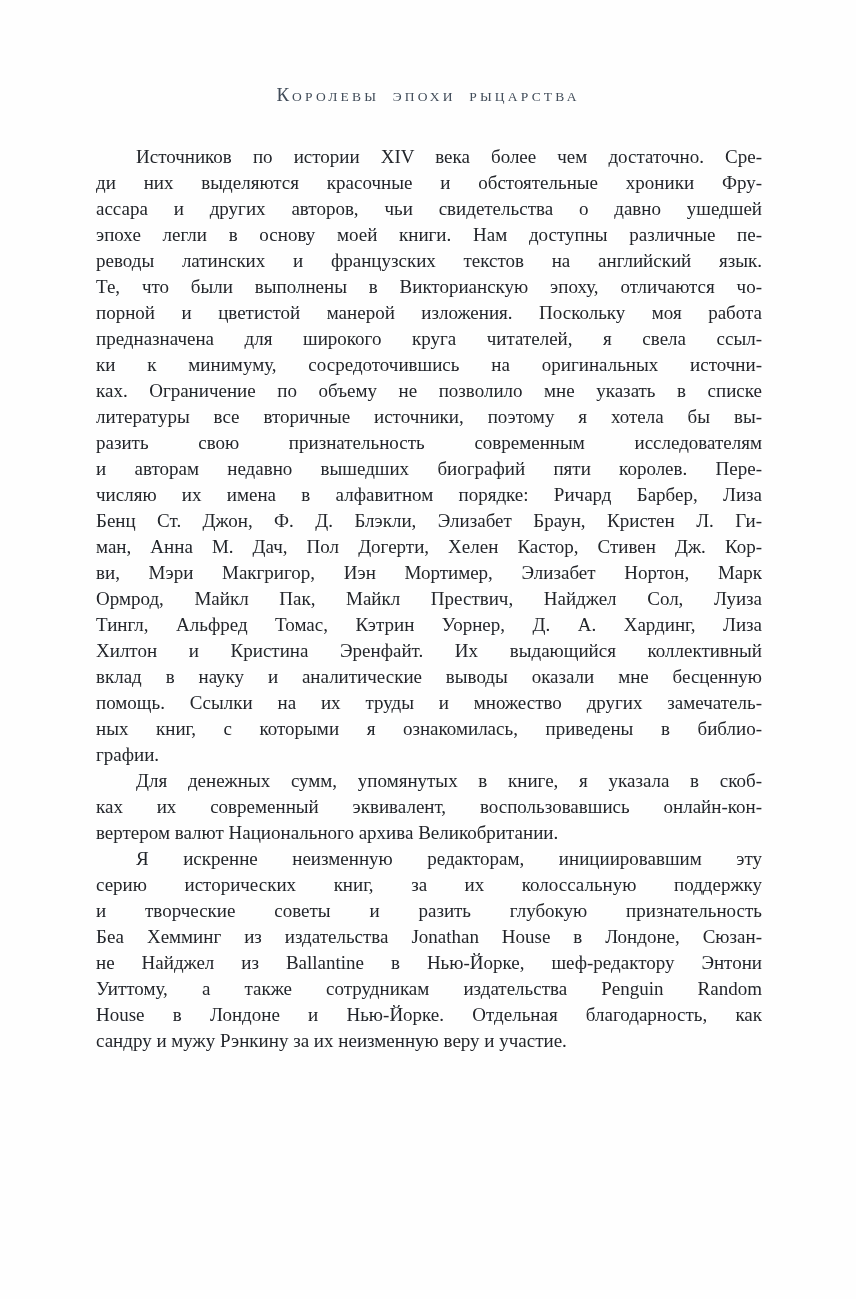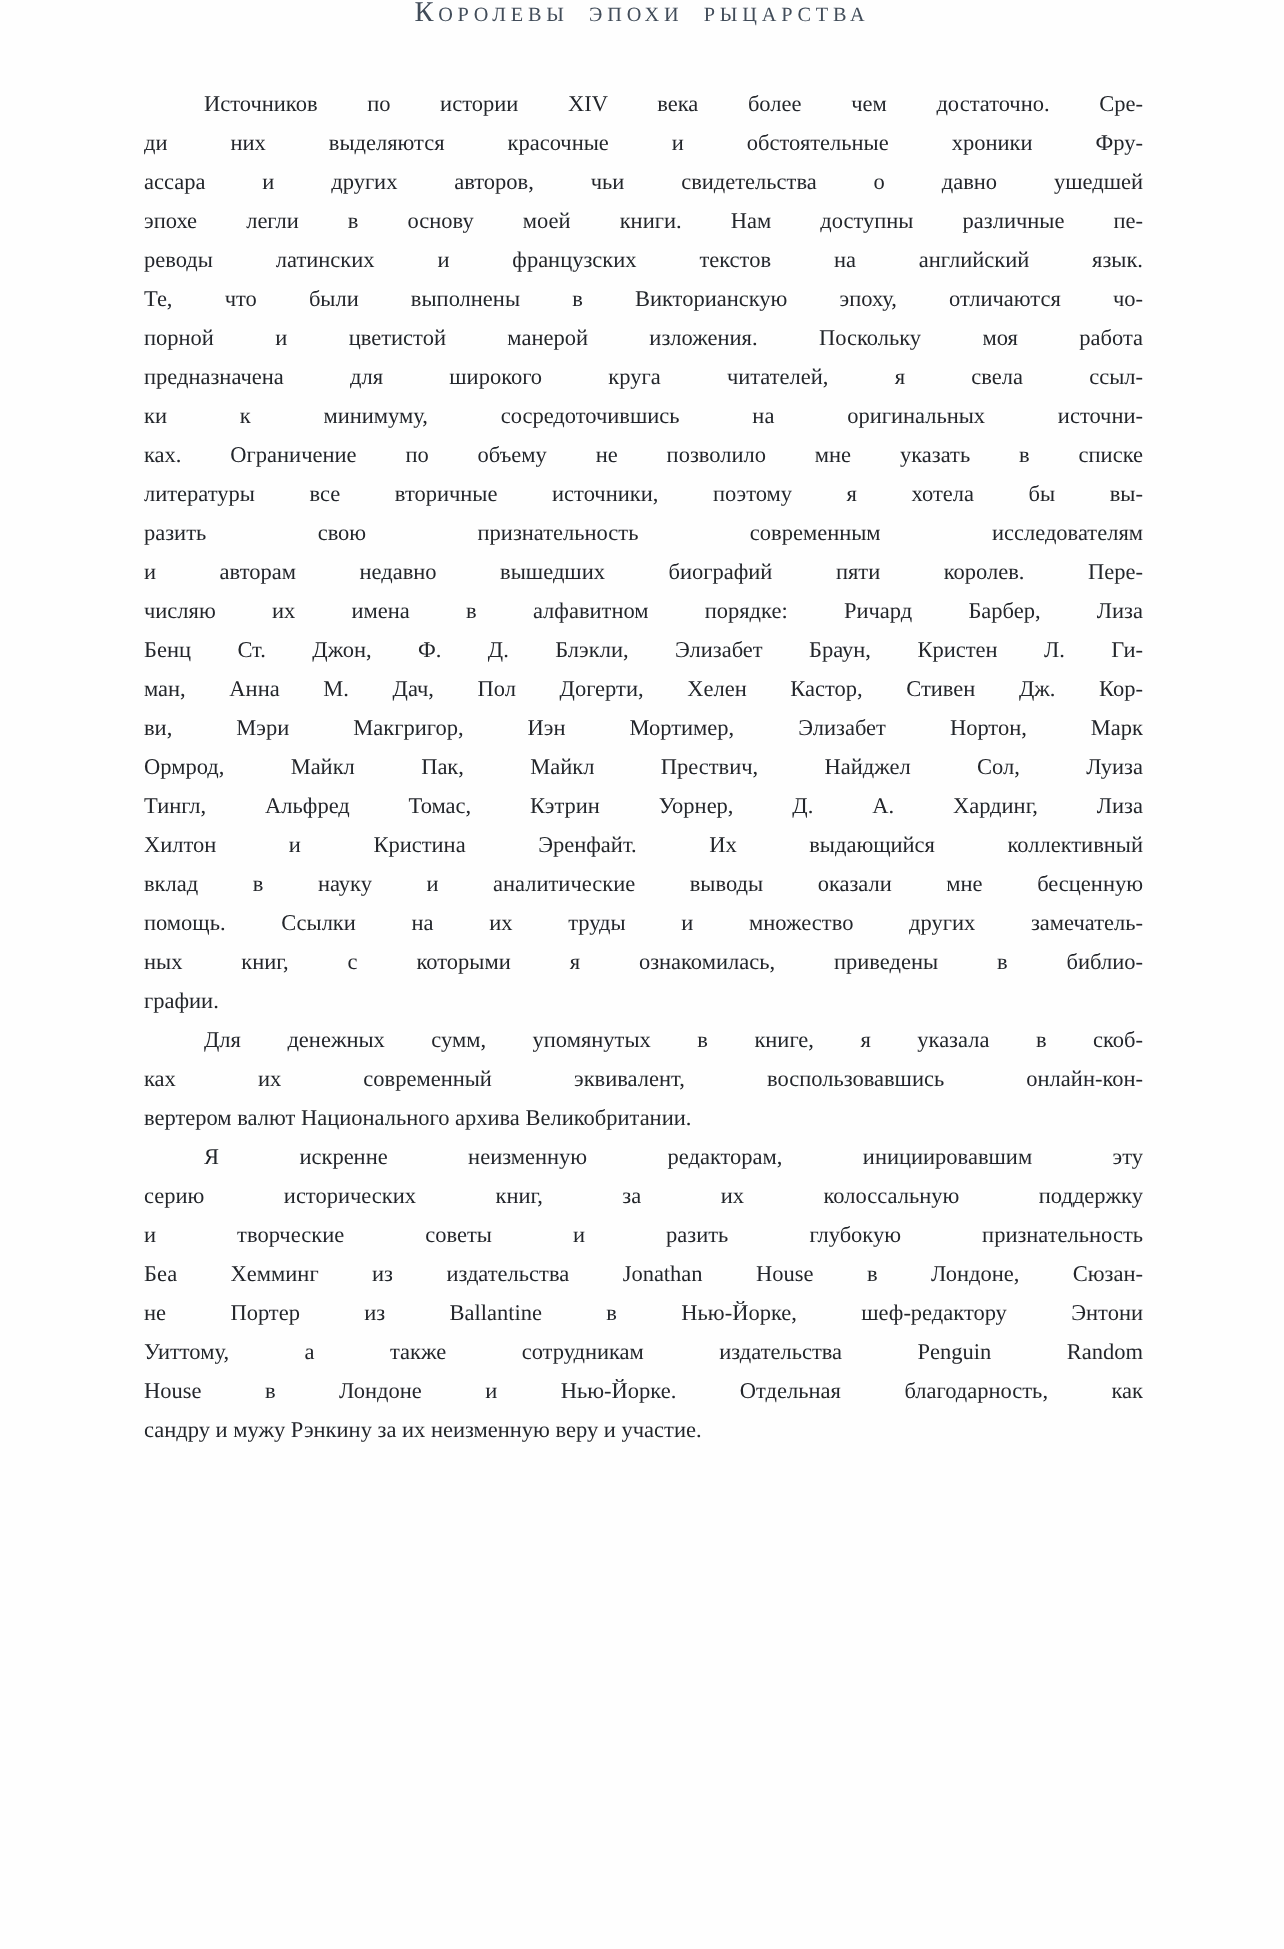--- a/index.html
+++ b/index.html
@@ -9,40 +9,41 @@
   }
   .page {
     position: relative;
     width: 856px;
     height: 1299px;
     background: #fefefe;
     overflow: hidden;
     font-family: "Liberation Serif", "DejaVu Serif", serif;
   }
   .running-head {
+    padding-top: 86px;
     text-align: center;
     color: #414c59;
     line-height: 18px;
     white-space: nowrap;
   }
   .rh-initial {
     font-size: 19px;
     letter-spacing: 3px;
   }
   .rh-rest {
     font-size: 13.5px;
     letter-spacing: 3.2px;
     word-spacing: 7px;
     text-transform: uppercase;
   }
   .text-block {
     width: 666px;
     margin-left: 96px;
     margin-top: 38px;
-    font-size: 15px;
+    font-size: 19px;
     line-height: 26px;
     color: #23262b;
   }
   .line {
     text-align: justify;
     text-align-last: justify;
     -moz-text-align-last: justify;
     white-space: normal;
   }
   .line.para-first {
@@ -85,18 +86,18 @@
       <div class="line">помощь. Ссылки на их труды и множество других замечатель-</div>
       <div class="line">ных книг, с которыми я ознакомилась, приведены в библио-</div>
       <div class="line para-last">графии.</div>
       <div class="line para-first">Для денежных сумм, упомянутых в книге, я указала в скоб-</div>
       <div class="line">ках их современный эквивалент, воспользовавшись онлайн-кон-</div>
       <div class="line para-last">вертером валют Национального архива Великобритании.</div>
       <div class="line para-first">Я искренне неизменную редакторам, инициировавшим эту</div>
       <div class="line">серию исторических книг, за их колоссальную поддержку</div>
       <div class="line">и творческие советы и разить глубокую признательность</div>
       <div class="line">Беа Хемминг из издательства Jonathan House в Лондоне, Сюзан-</div>
-      <div class="line">не Портер из Ballantine в Нью-Йорке, шеф-редактору Энтони</div>
+      <div class="line">не Найджел из Ballantine в Нью-Йорке, шеф-редактору Энтони</div>
       <div class="line">Уиттому, а также сотрудникам издательства Penguin Random</div>
       <div class="line">House в Лондоне и Нью-Йорке. Отдельная благодарность, как</div>
       <div class="line para-last">сандру и мужу Рэнкину за их неизменную веру и участие.</div>
     </div>
 </div>
 
 </body></html>

